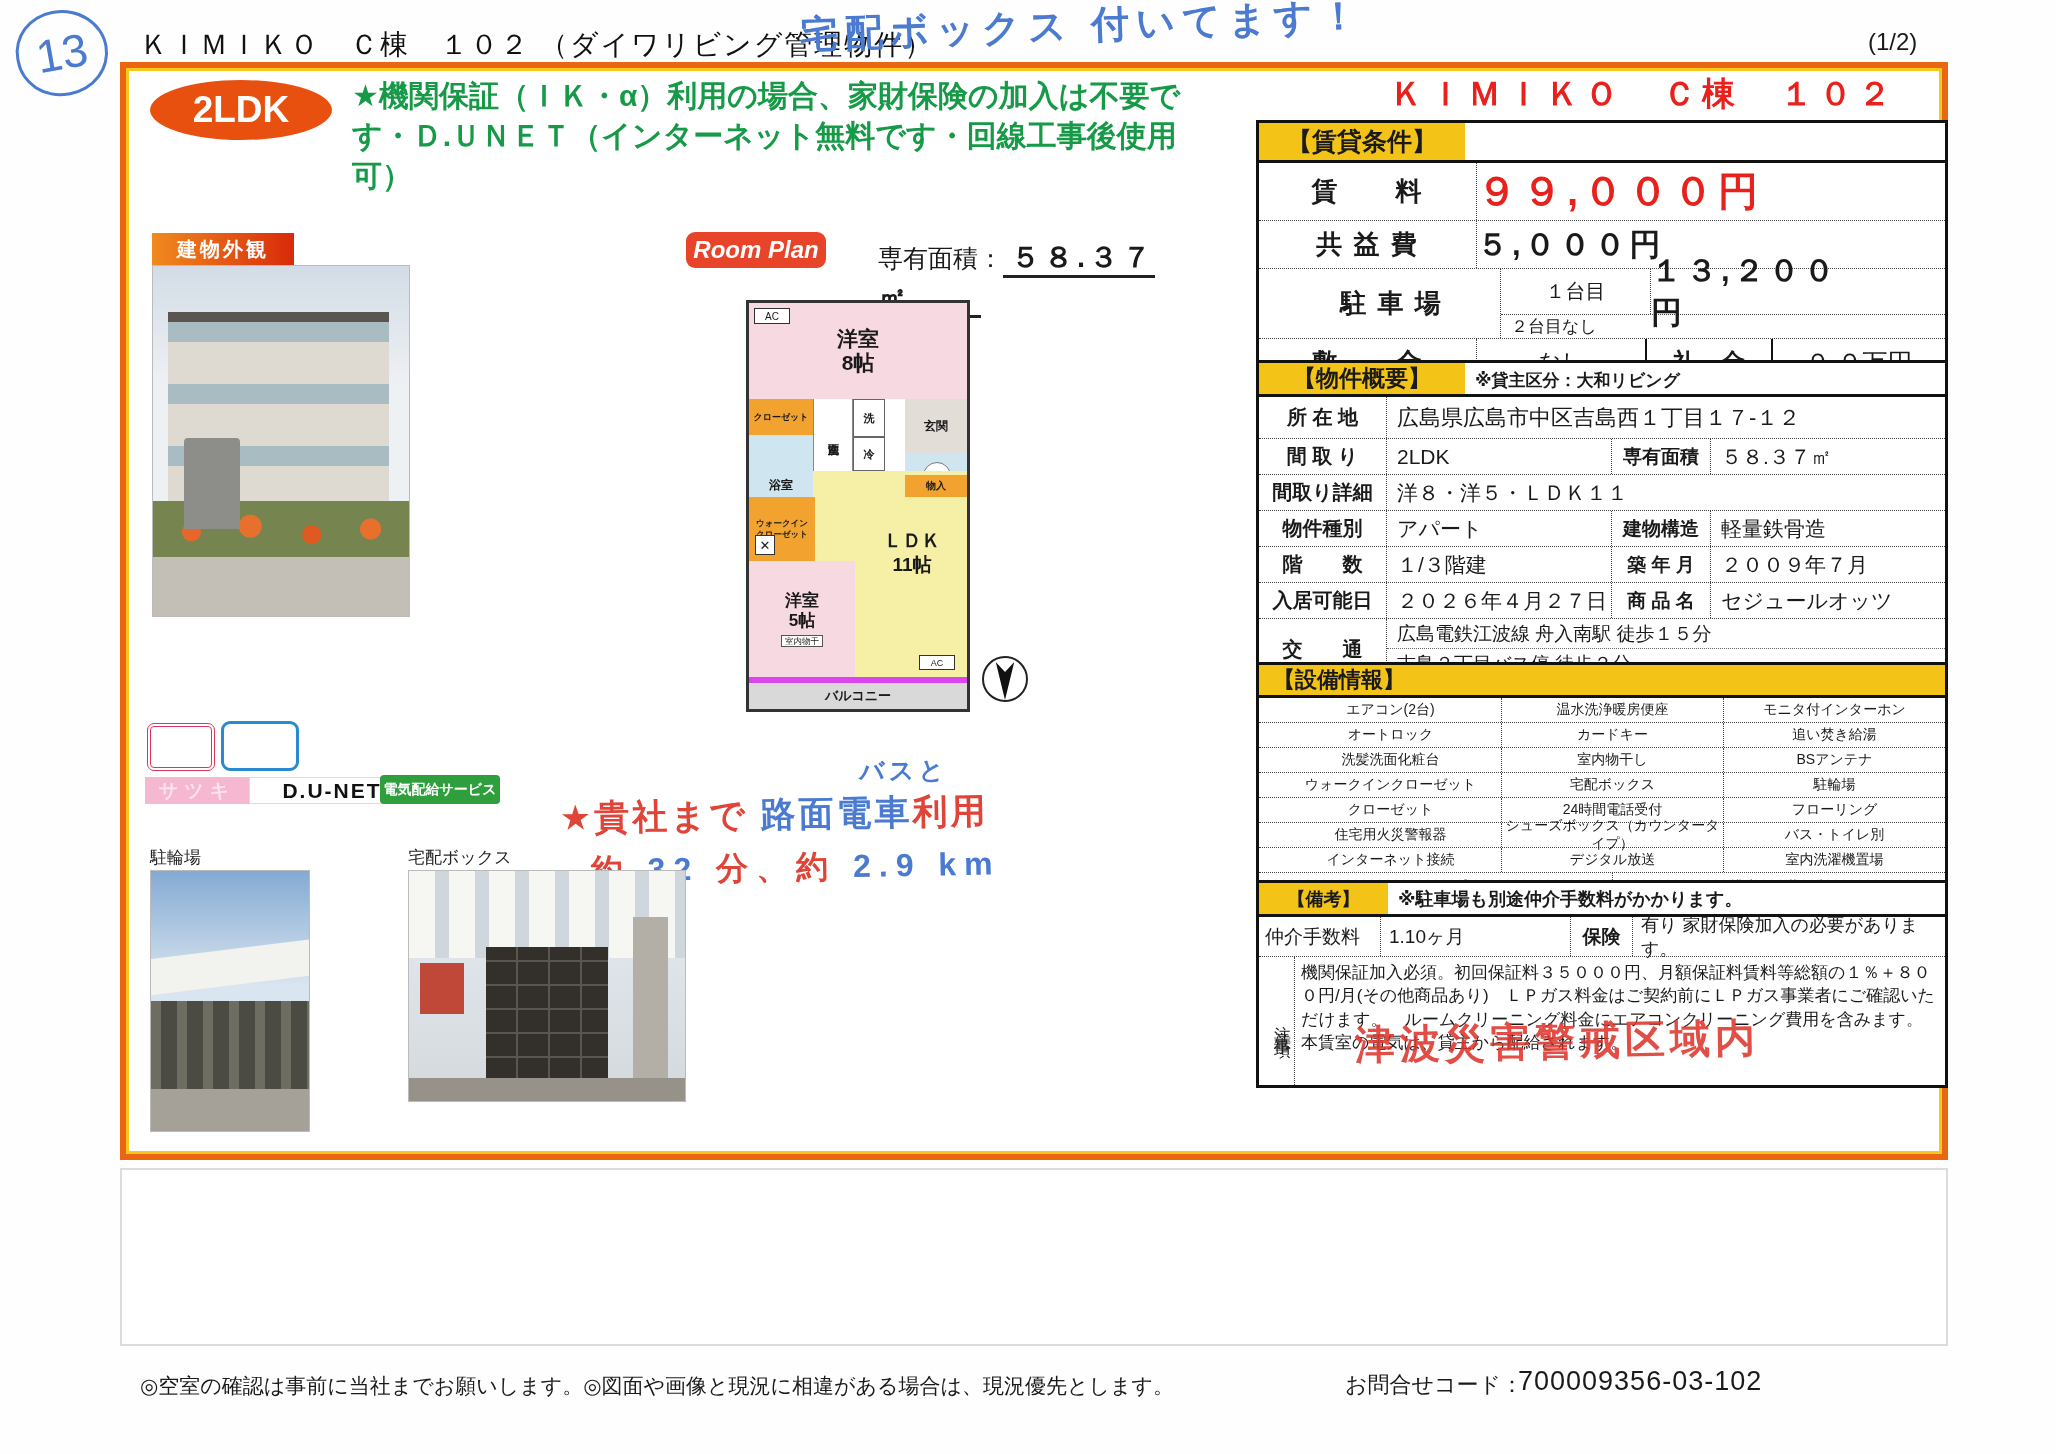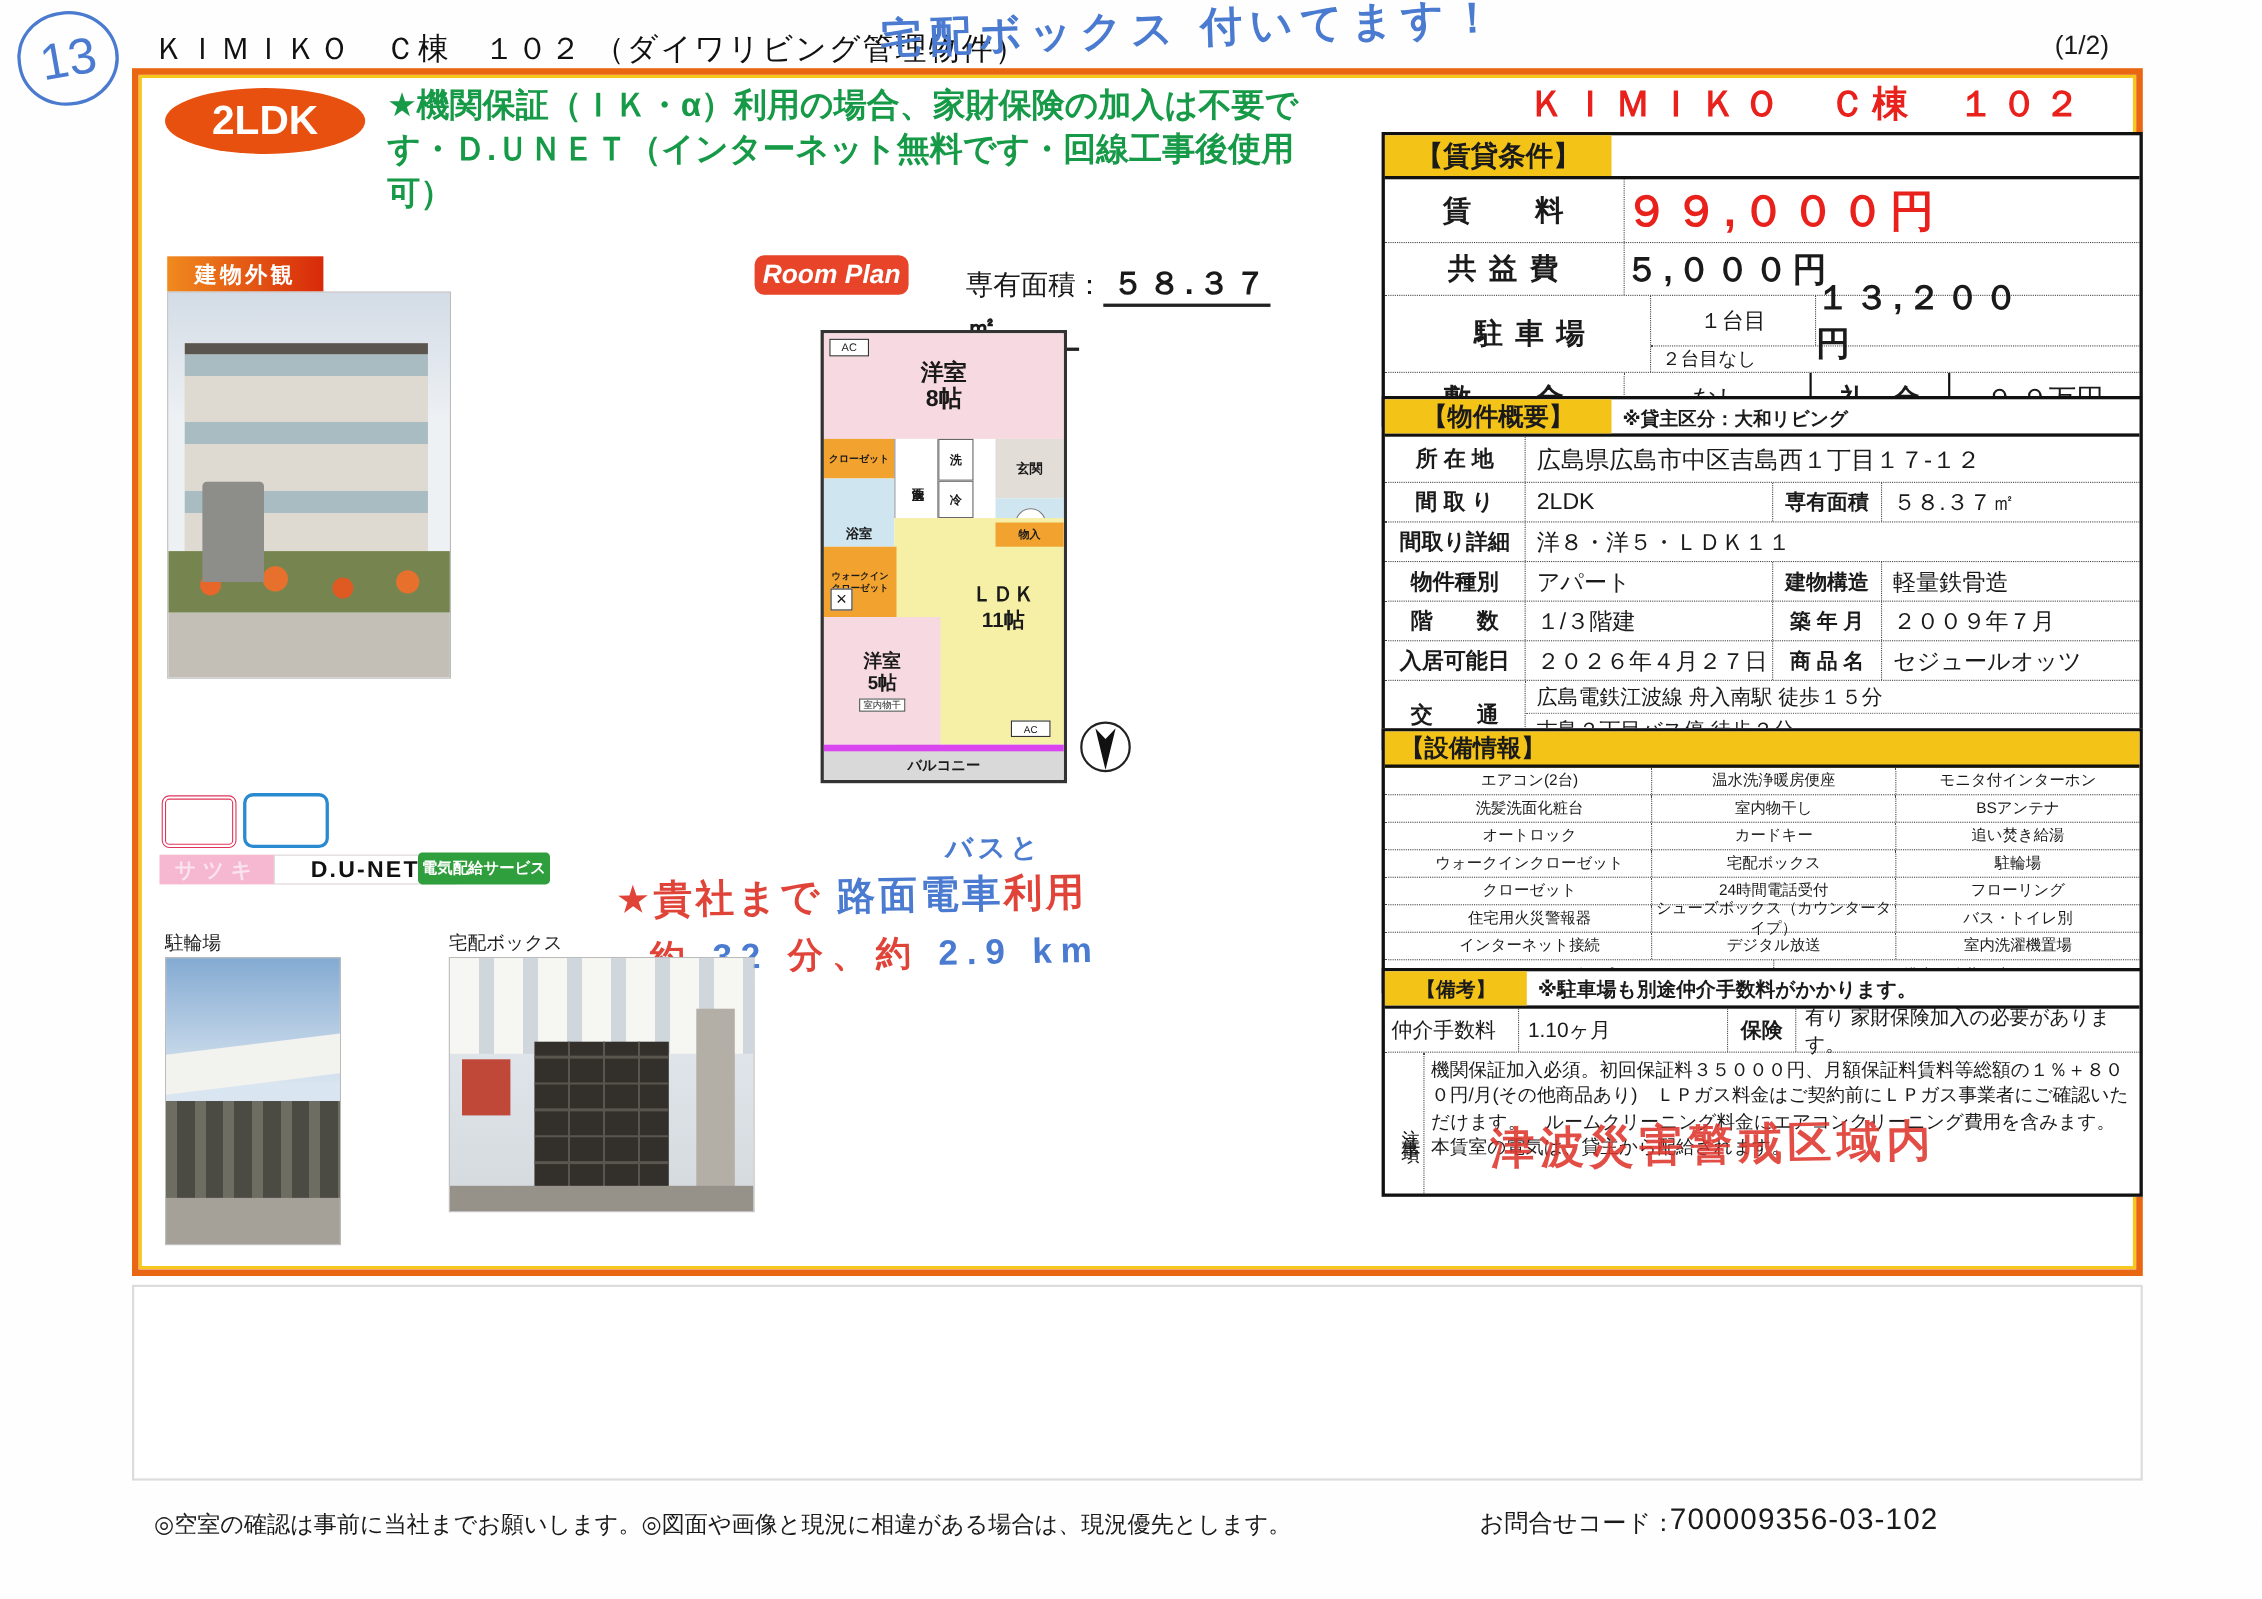--- a/index.html
+++ b/index.html
@@ -380,28 +380,28 @@
   <div class="abs tbl t3">
     <div class="hdr yellow">
         <div class="ylab">【設備情報】</div>
       </div>
     <div class="row">
         <div class="c">エアコン(2台)</div>
         <div class="c">温水洗浄暖房便座</div>
         <div class="c">モニタ付インターホン</div>
       </div>
     <div class="row">
+        <div class="c">オートロック</div>
+        <div class="c">カードキー</div>
+        <div class="c">追い焚き給湯</div>
+      </div>
+    <div class="row">
         <div class="c">洗髪洗面化粧台</div>
         <div class="c">室内物干し</div>
         <div class="c">BSアンテナ</div>
-      </div>
-    <div class="row">
-        <div class="c">オートロック</div>
-        <div class="c">カードキー</div>
-        <div class="c">追い焚き給湯</div>
       </div>
     <div class="row">
         <div class="c">ウォークインクローゼット</div>
         <div class="c">宅配ボックス</div>
         <div class="c">駐輪場</div>
       </div>
     <div class="row">
         <div class="c">クローゼット</div>
         <div class="c">24時間電話受付</div>
         <div class="c">フローリング</div>

